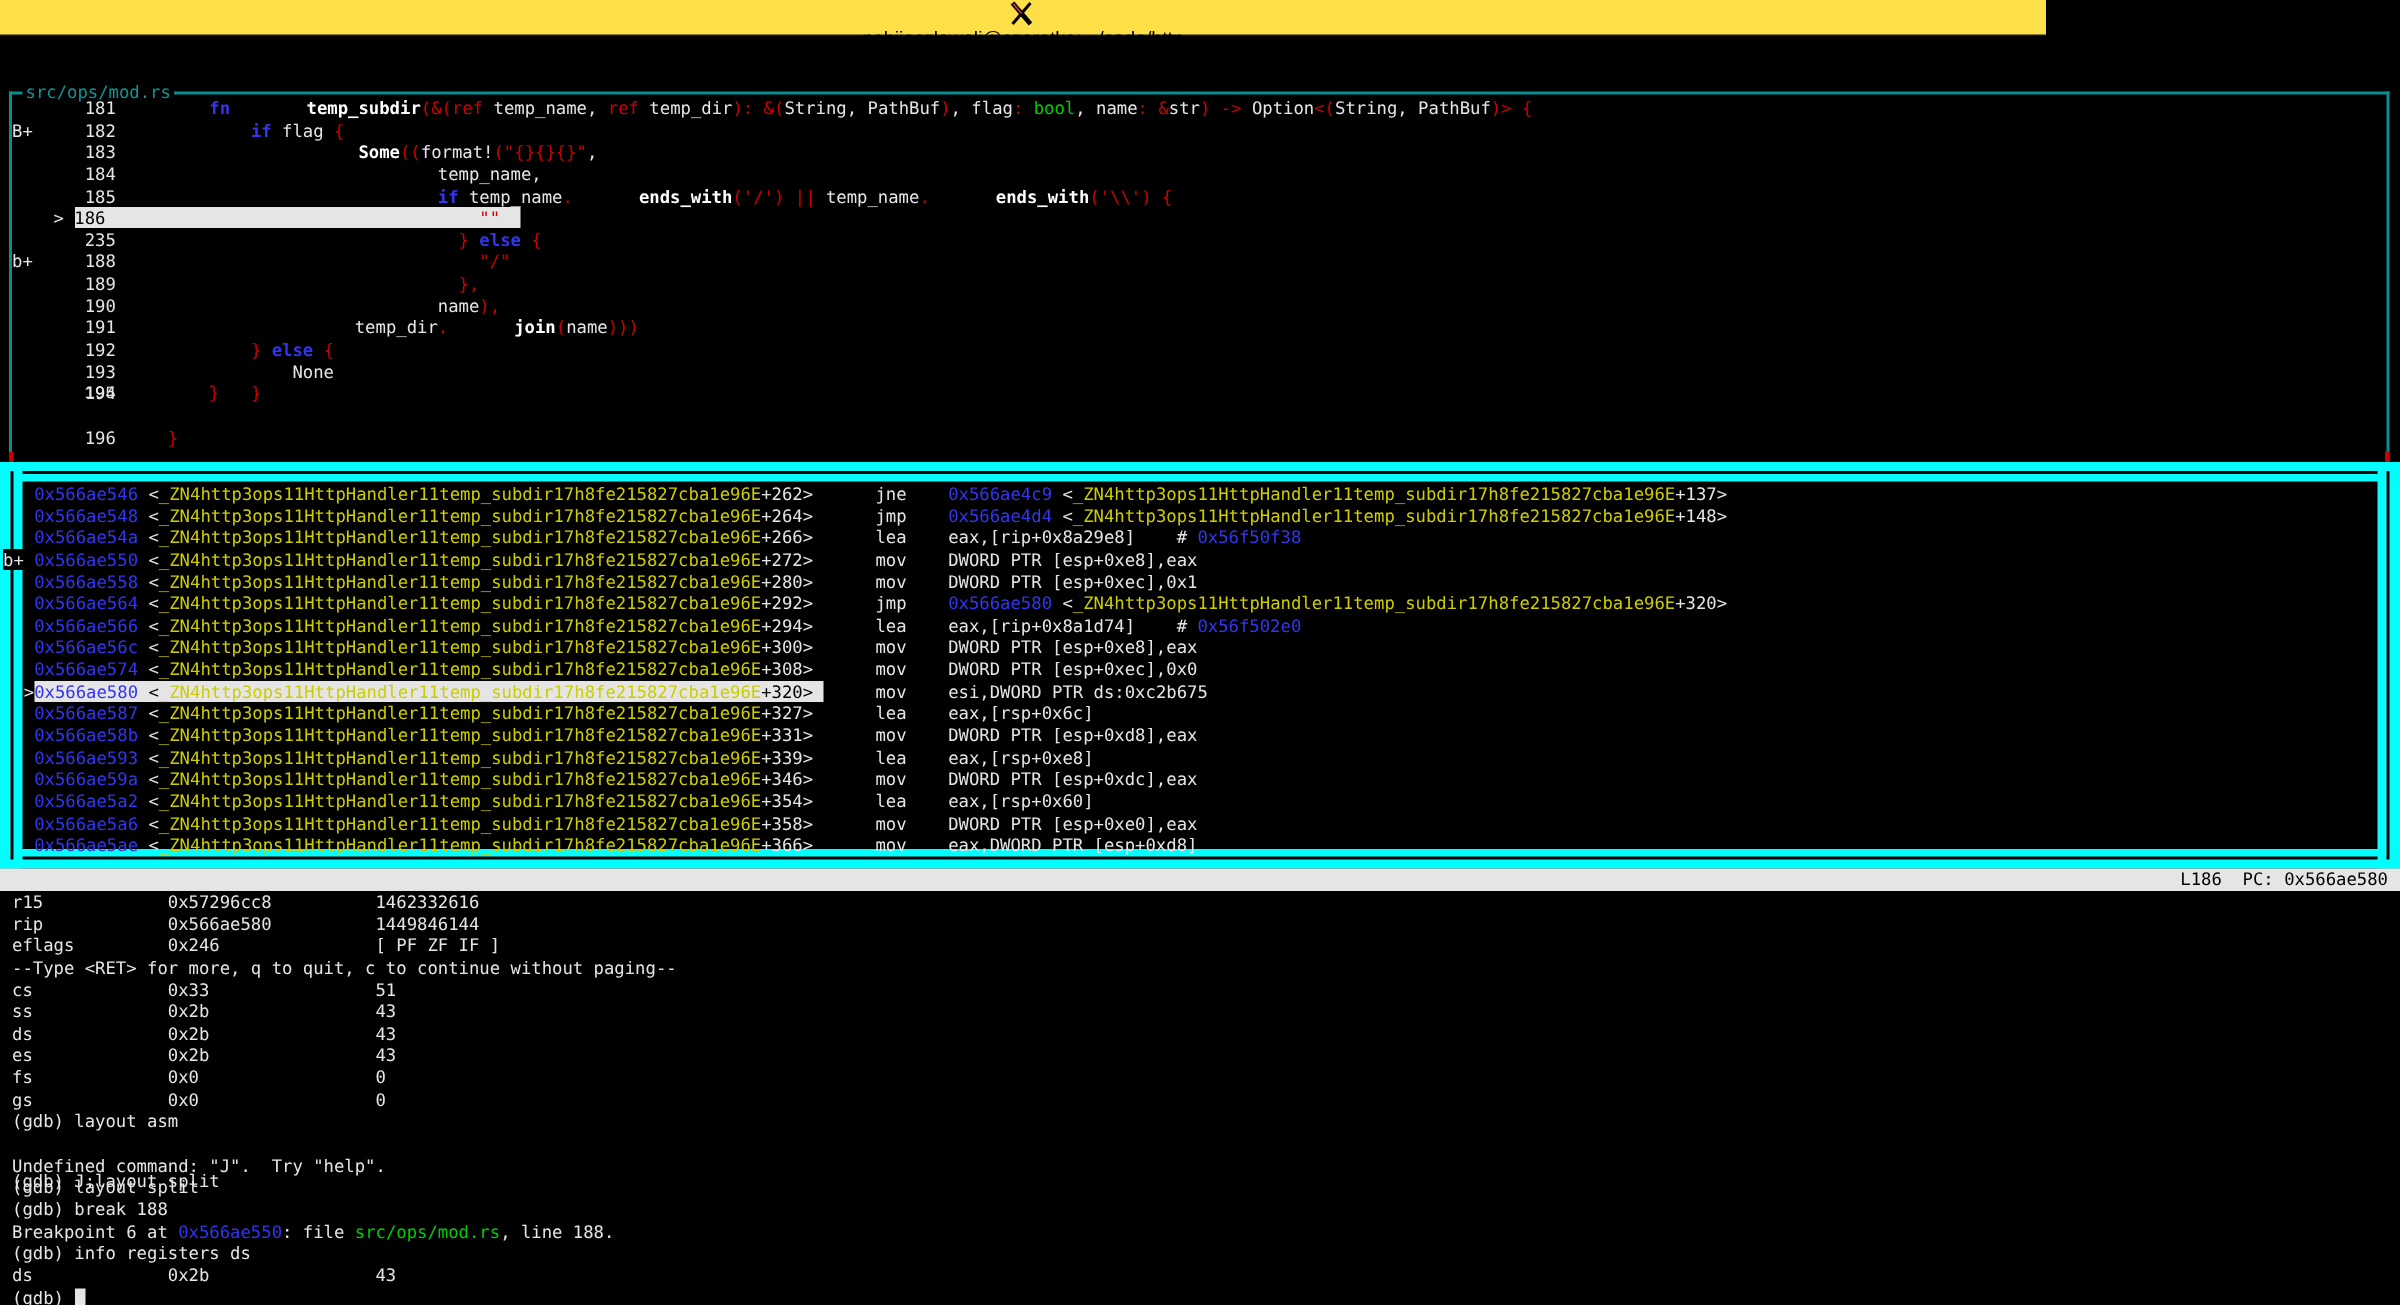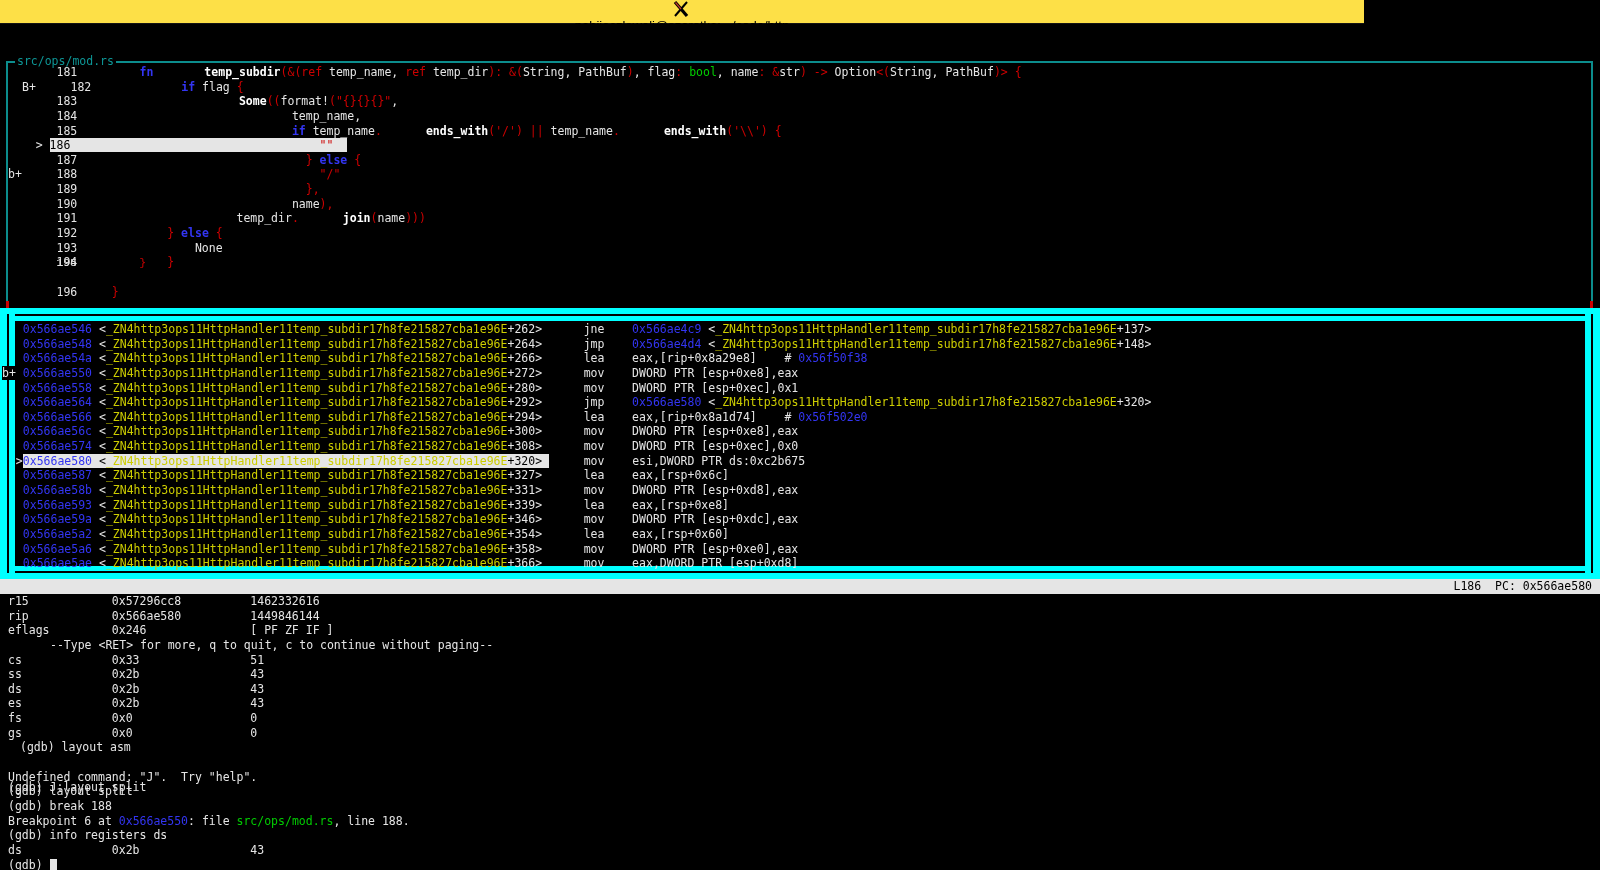--- a/index.html
+++ b/index.html
@@ -96,26 +96,26 @@
     </div>
   </div>
 </div>
 
 <div class="term">
 
   <div class="src-frame"></div>
   <div class="src-title">src/ops/mod.rs</div>
   <div class="src-lines" id="src-lines">
       <div class="trow" style="top: 0px;"><span class="c-w">       181         </span><span class="c-bl">fn</span><span class="c-w"> </span><span class="c-bw">temp_subdir</span><span class="c-r">(&amp;(</span><span class="c-r">ref</span><span class="c-w"> temp_name</span><span class="c-w">, </span><span class="c-r">ref</span><span class="c-w"> temp_dir</span><span class="c-r">): &amp;(</span><span class="c-w">String</span><span class="c-w">, </span><span class="c-w">PathBuf</span><span class="c-r">)</span><span class="c-w">, flag</span><span class="c-r">: </span><span class="c-g">bool</span><span class="c-w">, name</span><span class="c-r">: </span><span class="c-r">&amp;</span><span class="c-w">str</span><span class="c-r">) -&gt; </span><span class="c-w">Option</span><span class="c-r">&lt;(</span><span class="c-w">String</span><span class="c-w">, </span><span class="c-w">PathBuf</span><span class="c-r">)&gt;</span><span class="c-w"> </span><span class="c-r">{</span></div>
-      <div class="trow" style="top: 14.64px; margin-left: 14px;"><span class="c-w">B+     182             </span><span class="c-bl">if</span><span class="c-w"> flag </span><span class="c-r">{</span></div>
+      <div class="trow" style="top: 14.64px;"><span class="c-w">B+     182             </span><span class="c-bl">if</span><span class="c-w"> flag </span><span class="c-r">{</span></div>
       <div class="trow" style="top: 29.28px;"><span class="c-w">       183                 </span><span class="c-bw">Some</span><span class="c-r">((</span><span class="c-w">format!</span><span class="c-r">(</span><span class="c-r">"{}{}{}"</span><span class="c-w">,</span></div>
       <div class="trow" style="top: 43.92px;"><span class="c-w">       184                               </span><span class="c-w">temp_name</span><span class="c-w">,</span></div>
       <div class="trow" style="top: 58.56px;"><span class="c-w">       185                               </span><span class="c-bl">if</span><span class="c-w"> temp_name</span><span class="c-r">.</span><span class="c-bw">ends_with</span><span class="c-r">(</span><span class="c-r">'/'</span><span class="c-r">)</span><span class="c-w"> </span><span class="c-r">||</span><span class="c-w"> temp_name</span><span class="c-r">.</span><span class="c-bw">ends_with</span><span class="c-r">(</span><span class="c-r">'\\'</span><span class="c-r">)</span><span class="c-w"> </span><span class="c-r">{</span></div>
       <div class="trow" style="top: 73.2px;"><span class="c-w">    &gt; </span><span class="hl"><span class="c-k">186                                    </span><span class="c-r">""</span><span class="c-k">  </span></span></div>
-      <div class="trow" style="top: 87.84px;"><span class="c-w">       187                                 </span><span class="c-r">} </span><span class="c-bl">else</span><span class="c-w"> </span><span class="c-r">{</span></div>
+      <div class="trow" style="top: 87.84px;"><span class="c-w">       235                                 </span><span class="c-r">} </span><span class="c-bl">else</span><span class="c-w"> </span><span class="c-r">{</span></div>
       <div class="trow" style="top: 102.48px;"><span class="c-w">b+     188                                   </span><span class="c-r">"/"</span></div>
       <div class="trow" style="top: 117.12px;"><span class="c-w">       189                                 </span><span class="c-r">},</span></div>
       <div class="trow" style="top: 131.76px;"><span class="c-w">       190                               </span><span class="c-w">name</span><span class="c-r">),</span></div>
       <div class="trow" style="top: 146.4px;"><span class="c-w">       191                       </span><span class="c-w">temp_dir</span><span class="c-r">.</span><span class="c-bw">join</span><span class="c-r">(</span><span class="c-w">name</span><span class="c-r">)))</span></div>
       <div class="trow" style="top: 161.04px;"><span class="c-w">       192             </span><span class="c-r">} </span><span class="c-bl">else</span><span class="c-w"> </span><span class="c-r">{</span></div>
       <div class="trow" style="top: 175.68px;"><span class="c-w">       193                 </span><span class="c-w">None</span></div>
       <div class="trow" style="top: 190.32px;"><span class="c-w">       194             </span><span class="c-r">}</span></div>
       <div class="trow" style="top: 191px; font-family: Liberation Mono, monospace;"><span class="c-w">       195         </span><span class="c-r">}</span></div>
       <div class="trow" style="top: 219.6px;"><span class="c-w">       196     </span><span class="c-r">}</span></div>
     </div>
@@ -157,28 +157,28 @@
     </div>
 
   <div class="statusbar">
     <span class="status-right">L186  PC: 0x566ae580</span>
   </div>
 
   <div class="console" id="console-lines">
       <div class="trow" style="top: 0px;"><span class="c-w">r15            0x57296cc8          1462332616</span></div>
       <div class="trow" style="top: 14.64px;"><span class="c-w">rip            0x566ae580          1449846144</span></div>
       <div class="trow" style="top: 29.28px;"><span class="c-w">eflags         0x246               [ PF ZF IF ]</span></div>
-      <div class="trow" style="top: 43.92px; margin-left: 42px;"><span class="c-w">--Type &lt;RET&gt; for more, q to quit, c to continue without paging--</span></div>
+      <div class="trow" style="top: 43.92px;"><span class="c-w">--Type &lt;RET&gt; for more, q to quit, c to continue without paging--</span></div>
       <div class="trow" style="top: 58.56px;"><span class="c-w">cs             0x33                51</span></div>
       <div class="trow" style="top: 73.2px;"><span class="c-w">ss             0x2b                43</span></div>
       <div class="trow" style="top: 87.84px;"><span class="c-w">ds             0x2b                43</span></div>
       <div class="trow" style="top: 102.48px;"><span class="c-w">es             0x2b                43</span></div>
       <div class="trow" style="top: 117.12px;"><span class="c-w">fs             0x0                 0</span></div>
       <div class="trow" style="top: 131.76px;"><span class="c-w">gs             0x0                 0</span></div>
-      <div class="trow" style="top: 146.4px; margin-left: 12px;"><span class="c-w">(gdb) layout asm</span></div>
+      <div class="trow" style="top: 146.4px;"><span class="c-w">(gdb) layout asm</span></div>
       <div class="trow" style="top: 161.04px; margin-top: 25px;"><span class="c-w">(gdb) J:layout split</span></div>
       <div class="trow" style="top: 175.68px;"><span class="c-w">Undefined command: "J".  Try "help".</span></div>
       <div class="trow" style="top: 190.32px;"><span class="c-w">(gdb) layout split</span></div>
       <div class="trow" style="top: 204.96px;"><span class="c-w">(gdb) break 188</span></div>
       <div class="trow" style="top: 219.6px;"><span class="c-w">Breakpoint 6 at </span><span class="c-ad">0x566ae550</span><span class="c-w">: file </span><span class="c-g">src/ops/mod.rs</span><span class="c-w">, line 188.</span></div>
       <div class="trow" style="top: 234.24px;"><span class="c-w">(gdb) info registers ds</span></div>
       <div class="trow" style="top: 248.88px;"><span class="c-w">ds             0x2b                43</span></div>
       <div class="trow" style="top: 263.52px;"><span class="c-w">(gdb) </span><span class="cursor"></span></div>
     </div>
 

